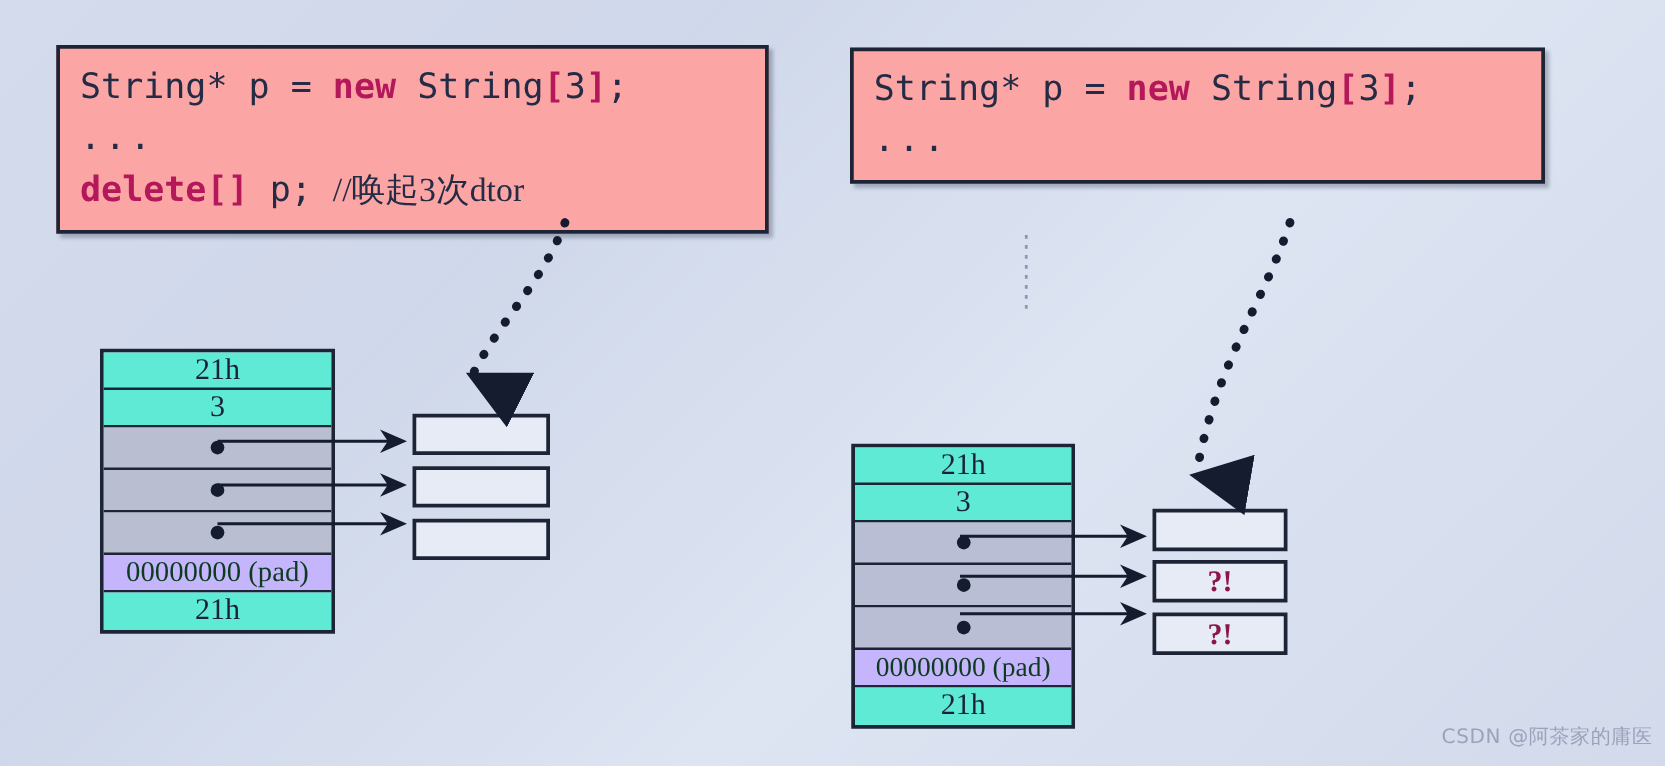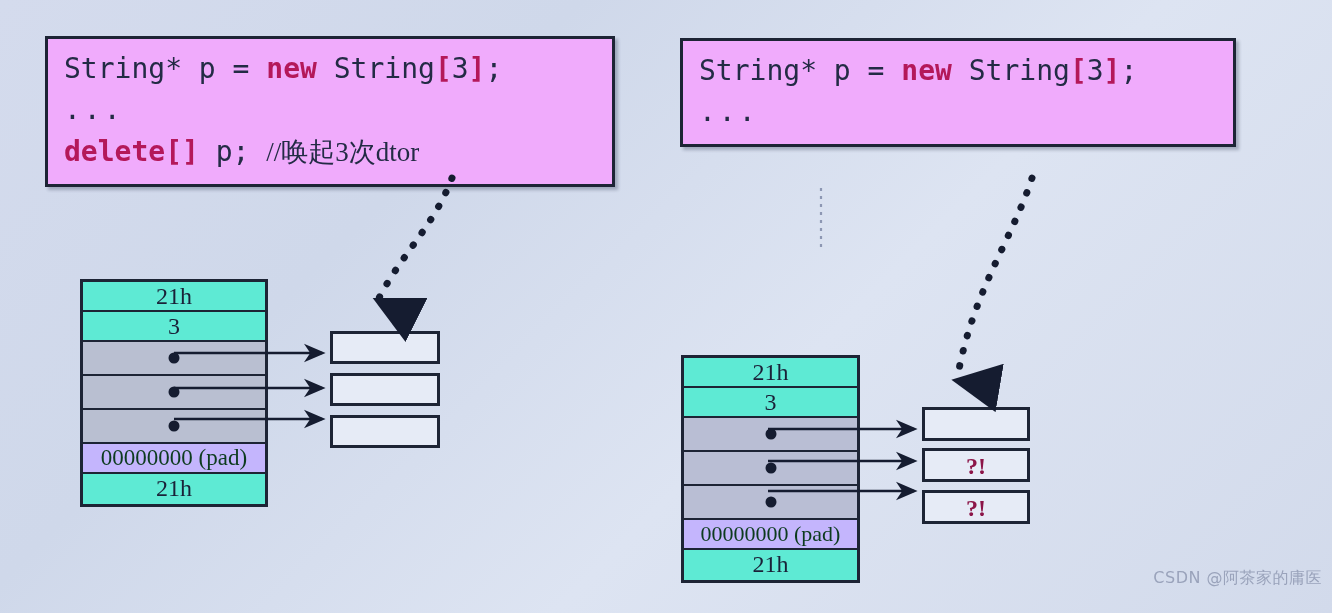--- a/index.html
+++ b/index.html
@@ -19,21 +19,21 @@
   #stage {
     position: absolute;
     left: 0; top: 0;
     width: 1332px;
     height: 613px;
   }
 
   
   .code-box {
     position: absolute;
-    background: #f0abfc;
+    background: #fca5a5;
     border: 3px solid #1d2435;
     box-shadow: 3px 3px 3px rgba(40,50,75,0.30);
     padding: 9px 16px 11px 16px;
     font-family: "DejaVu Sans Mono", "Liberation Mono", monospace;
     font-size: 28px;
     line-height: 1.48;
     color: #232b45;
     white-space: nowrap;
   }
   .code-box.left  { left: 45px;  top: 36px;  width: 570px; }
@@ -116,21 +116,21 @@
     font-family: "DejaVu Sans", "Liberation Sans", sans-serif;
     font-size: 31px;
     line-height: 1.38;
     color: #1b2236;
   }
 
   
   .watermark {
     position: absolute;
     right: 10px;
-    bottom: 24px;
+    bottom: 13px;
     font-family: "DejaVu Sans", "Liberation Sans", sans-serif;
     font-size: 16px;
     color: #9aa3bb;
     letter-spacing: 0.5px;
   }
 
   svg.overlay {
     position: absolute;
     left: 0; top: 0;
     width: 1332px; height: 613px;

